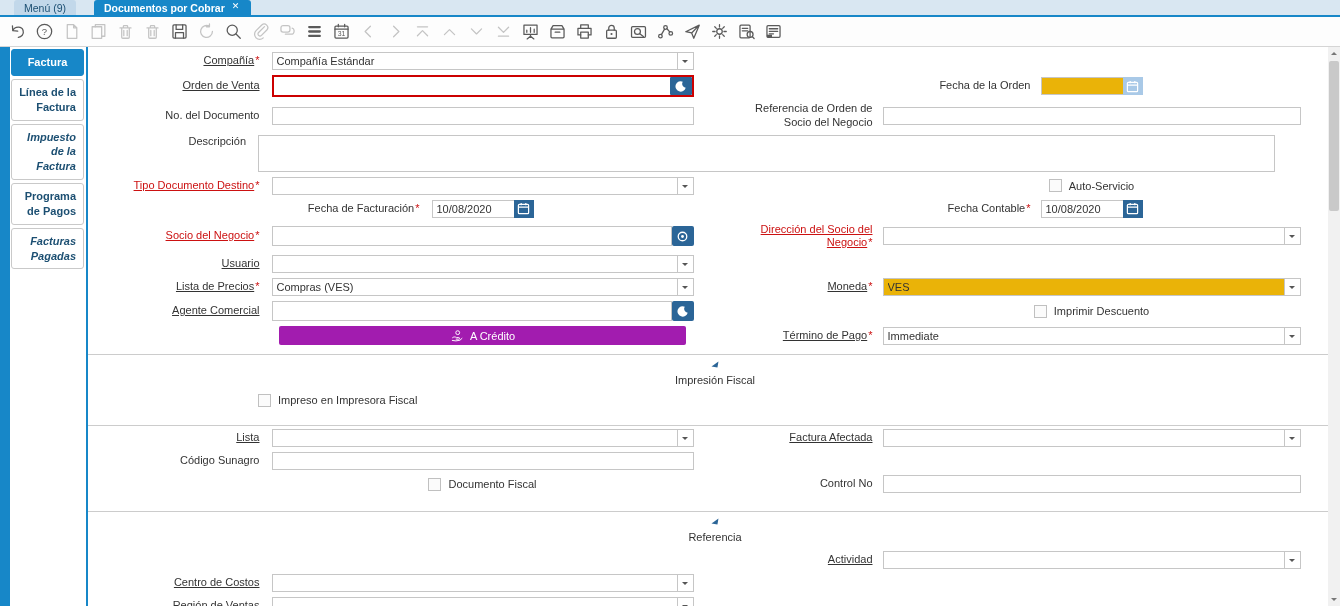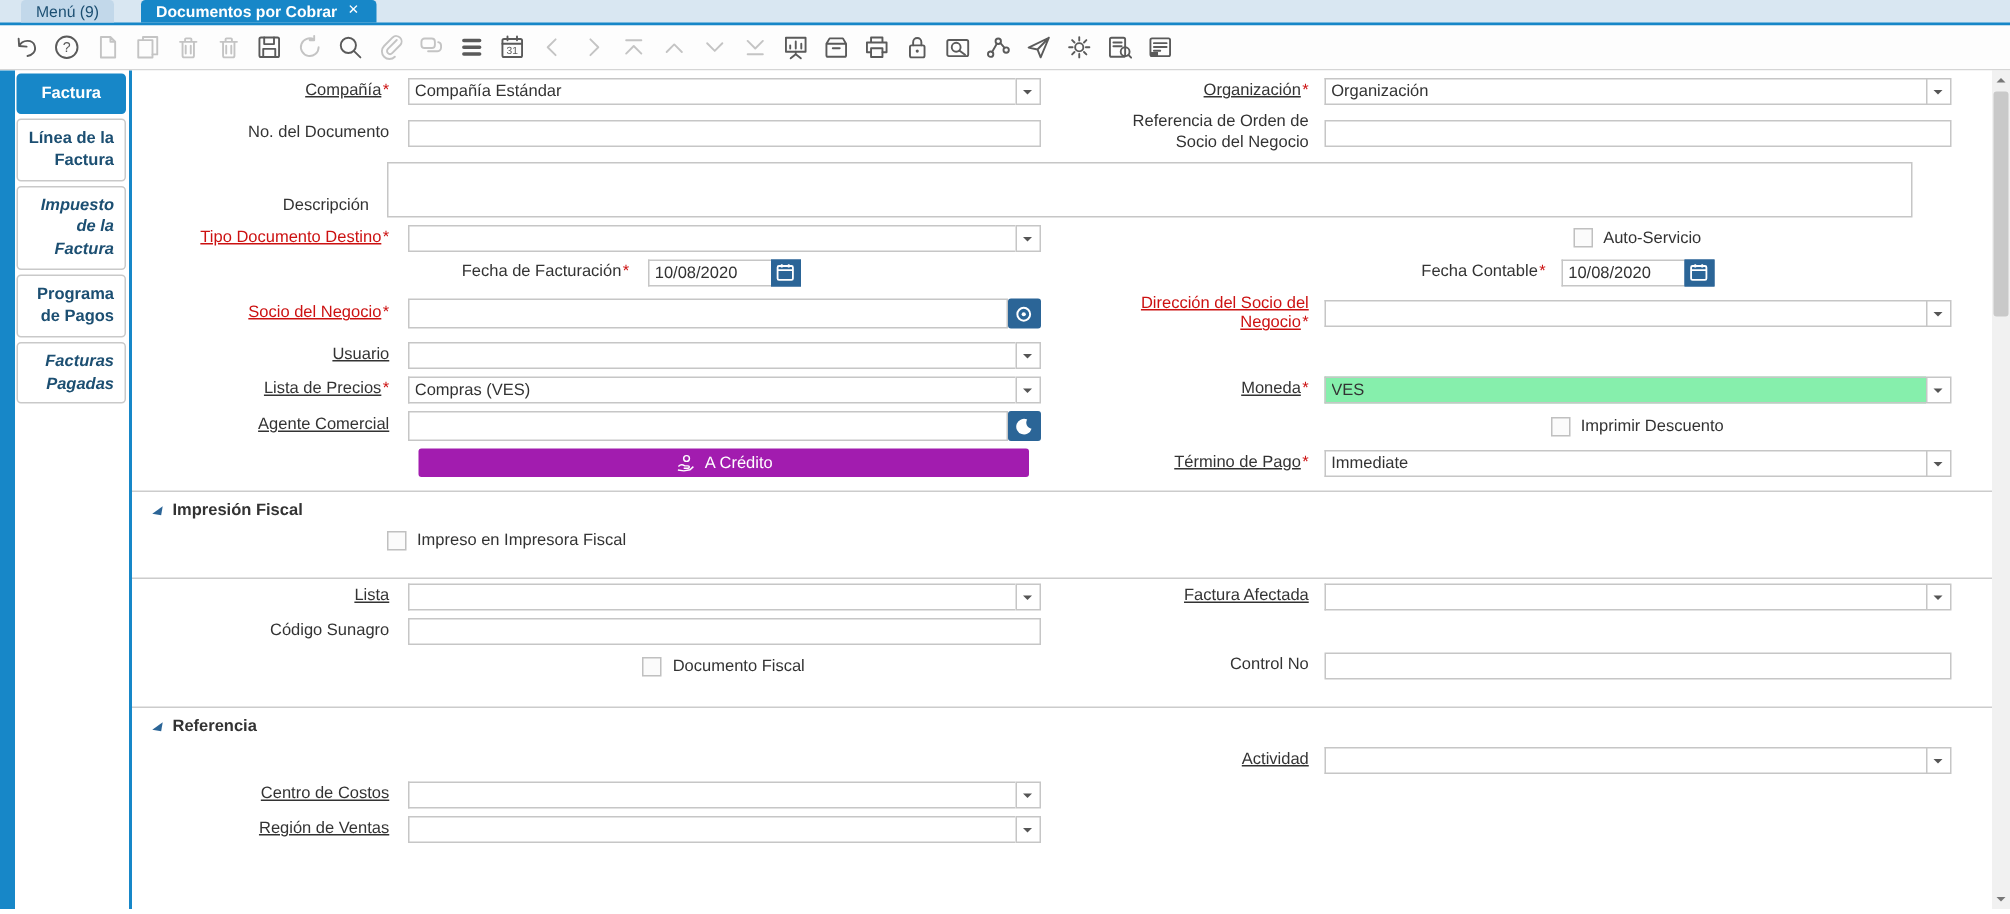--- a/index.html
+++ b/index.html
@@ -35,21 +35,21 @@
   
   .frow { display:flex; margin-bottom:5px; }
   .half { width:619px; display:flex; align-items:center;justify-content:center; }
   .lblz { width:170px; padding-right:12px; text-align:right; line-height:1.25; flex-shrink:0; }
   .lblz.r { width:150px; padding-right:10px; }
   .lnk { text-decoration:underline; cursor:pointer; color:#333; }
   .lnk.red { color:#cc1111; }
   .req { color:#cc1111; margin-left:1px; }
   .fld422 { width:422px; } .fld418 { width:418px; }
   .txt { height:18px; border:1px solid #c6c6c6; width:100%; font:inherit; padding:1px 4px; color:#333; background:#fff; outline:none; }
-  .txt.dis { background:#86efac; }
+  .txt.dis { background:#eab308; }
   .combo { display:flex; }
   .combo .txt { flex:1; border-right:none; }
   .dbtn { width:17px; height:18px; border:1px solid #c6c6c6; background:#fff;
           display:flex; align-items:center; justify-content:center; cursor:pointer; flex-shrink:0; }
   .dbtn::after { content:""; border:3.5px solid transparent; border-top-color:#555; margin-top:4px; }
   .date { display:flex; }
   .date .txt { width:82px; flex:none; border-right:none; }
   .calbtn { width:20px; height:18px; background:#2b6597; border:1px solid #2b6597;
             display:flex; align-items:center; justify-content:center; cursor:pointer; flex-shrink:0; }
   .calbtn.dis { background:#a9c9e7; border-color:#a9c9e7; }
@@ -62,21 +62,21 @@
   .searchfld .txt { flex:1; height:20px; }
   .searchfld .bluebtn { height:20px; border-radius:2px; }
   .bluebtn svg { width:13px; height:13px; }
   .cb { width:13px; height:13px; border:1px solid #c0c0c0; background:#fbfbfb; margin-right:7px; flex-shrink:0; cursor:pointer; }
   .credit { margin-left:170px; width:407px; height:19px; background:#a21caf; color:#fff; border:none;
             border-radius:2px; display:flex; align-items:center; justify-content:center; gap:6px;
             font:inherit; cursor:pointer; }
   .credit svg { width:14px; height:14px; }
   
   .sect { border-top:1px solid #ccc; margin-top:9px; padding-top:3px; padding-bottom:9px; }
-  .sect-h { display:flex; align-items:center; gap:7px; padding:3px 0 8px 14px; font-weight:bold; color:#333; cursor:pointer; }
+  .sect-h { display:flex; align-items:center; gap:7px; padding:3px 0 8px 14px; font-weight:normal; color:#333; cursor:pointer;flex-direction:column; }
   .tri { width:0; height:0; border-left:6px solid transparent; border-bottom:6px solid #2b6597; transform:rotate(10deg); }
   
   .scroll { width:12px; background:#f1f1f1; display:flex; flex-direction:column; align-items:center; flex-shrink:0; }
   .sarr { width:12px; height:13px; display:flex; align-items:center; justify-content:center; cursor:pointer; }
   .sarr::after { content:""; border:3.5px solid transparent; }
   .sarr.up::after { border-bottom-color:#777; margin-top:-3px; }
   .sarr.down::after { border-top-color:#777; margin-bottom:-3px; }
   .sthumb { width:10px; height:150px; background:#c9c9c9; border-radius:2px; margin-top:1px; cursor:pointer; }
   .sspace { flex:1; }
 </style>
@@ -218,42 +218,60 @@
   <div class="content">
 
     <div class="frow">
       <div class="half">
         <div class="lblz"><span class="lnk">Compañía</span><span class="req">*</span></div>
         <div class="combo fld422">
           <input class="txt" value="Compañía Estándar" style="">
           <span class="dbtn"></span>
         </div>
       </div>
-      <div class="half">
-        <div class="lblz r"><span class="lnk">Organización</span><span class="req">*</span></div>
-        <div class="combo fld418">
-          <input class="txt" value="Organización" style="">
-          <span class="dbtn"></span>
-        </div>
-      </div>
-    </div>
-
+    </div>
+
+    <div class="frow">
+      <div class="half">
+        <div class="lblz"><span class="lnk">Orden de Venta</span></div>
+        <div class="redwrap">
+          <input class="txt" value="" style="">
+          <span class="bluebtn">
+            <svg viewBox="0 0 14 14">
+                <path d="M9.5 1.8 A5.6 5.6 0 1 0 12.6 8.4 A4.3 4.3 0 0 1 9.5 1.8 Z" fill="#fff"></path>
+              </svg>
+          </span>
+        </div>
+      </div>
+      <div class="half">
+        <div class="lblz r"><span>Fecha de la Orden</span></div>
+        <div class="date">
+          <input class="txt dis" disabled="" value="" style="">
+          <span class="calbtn dis">
+            <svg viewBox="0 0 14 14" fill="none" stroke="#fff" stroke-width="1.3">
+                <rect x="1.5" y="2.5" width="11" height="10" rx="1"></rect>
+                <path d="M1.5 5.5 H12.5 M4.5 1.2 V3.5 M9.5 1.2 V3.5"></path>
+              </svg>
+          </span>
+        </div>
+      </div>
+    </div>
 
     <div class="frow">
       <div class="half">
         <div class="lblz"><span>No. del Documento</span></div>
         <div class="fld422"><input class="txt" value="" style=""></div>
       </div>
       <div class="half">
         <div class="lblz r"><span>Referencia de Orden de Socio del Negocio</span></div>
         <div class="fld418"><input class="txt" value="" style=""></div>
       </div>
     </div>
 
-    <div class="frow" style="align-items:flex-end;">
+    <div class="frow" style="align-items:flex-start;">
       <div class="lblz"><span>Descripción</span></div>
       <textarea class="txt" style="width: 1017px; height: 37px; resize: none;" value=""></textarea>
     </div>
 
     <div class="frow">
       <div class="half">
         <div class="lblz"><span class="lnk red">Tipo Documento Destino</span><span class="req">*</span></div>
         <div class="combo fld422">
           <input class="txt" value="" style="">
           <span class="dbtn"></span>

